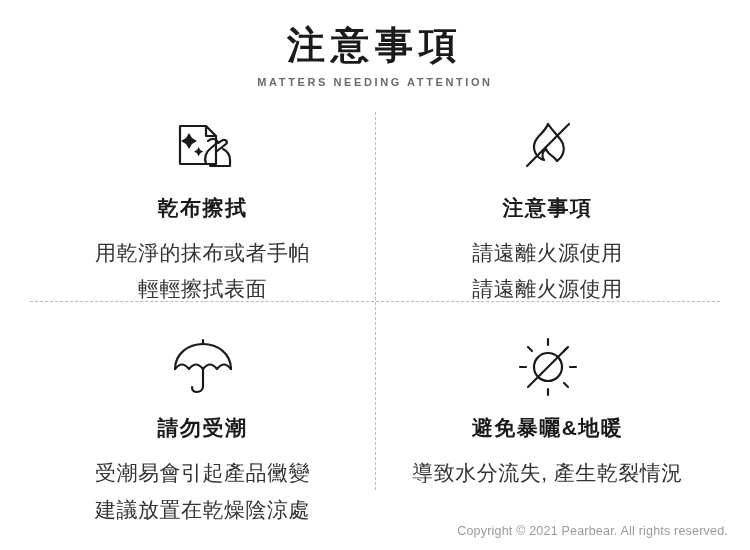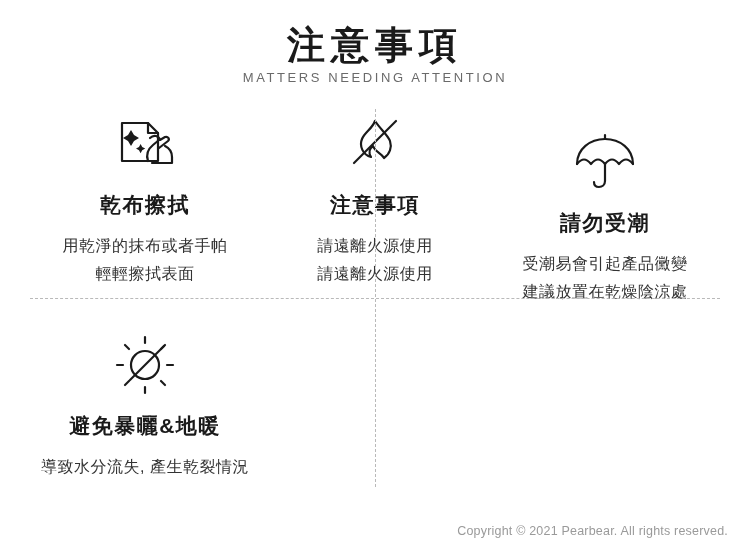--- a/index.html
+++ b/index.html
@@ -26,33 +26,34 @@
     padding-top: 22px;
   }
   .title-cn {
     font-size: 38px;
     font-weight: bold;
     letter-spacing: 6px;
     color: #1a1a1a;
     line-height: 1.25;
   }
   .title-en {
-    font-size: 13px;
+    margin-top: 6px;
+    font-size: 11px;
     letter-spacing: 2.6px;
     color: #6a6a6a;
-    font-weight: 400;
+    font-weight: 700;
   }
   
   .grid {
     position: relative;
     margin: 18px auto 0 auto;
     width: 690px;
     height: 390px;
     display: grid;
-    grid-template-columns: 1fr 1fr 1fr;
+    grid-template-columns: 1fr 1fr;
     grid-template-rows: 1fr 1fr;
   }
   .cell {
     display: flex;
     flex-direction: column;
     align-items: center;
     justify-content: flex-start;
     padding-top: 8px;
     box-sizing: border-box;
   }
@@ -65,21 +66,21 @@
   }
   .cell-title {
     margin-top: 14px;
     font-size: 21px;
     font-weight: bold;
     letter-spacing: 1.5px;
     color: #1a1a1a;
   }
   .cell-desc {
     margin-top: 13px;
-    font-size: 16px;
+    font-size: 21px;
     line-height: 1.75;
     color: #333333;
     text-align: center;
     letter-spacing: 0.5px;
   }
   
   .sep-h {
     position: absolute;
     left: 0;
     right: 0;

